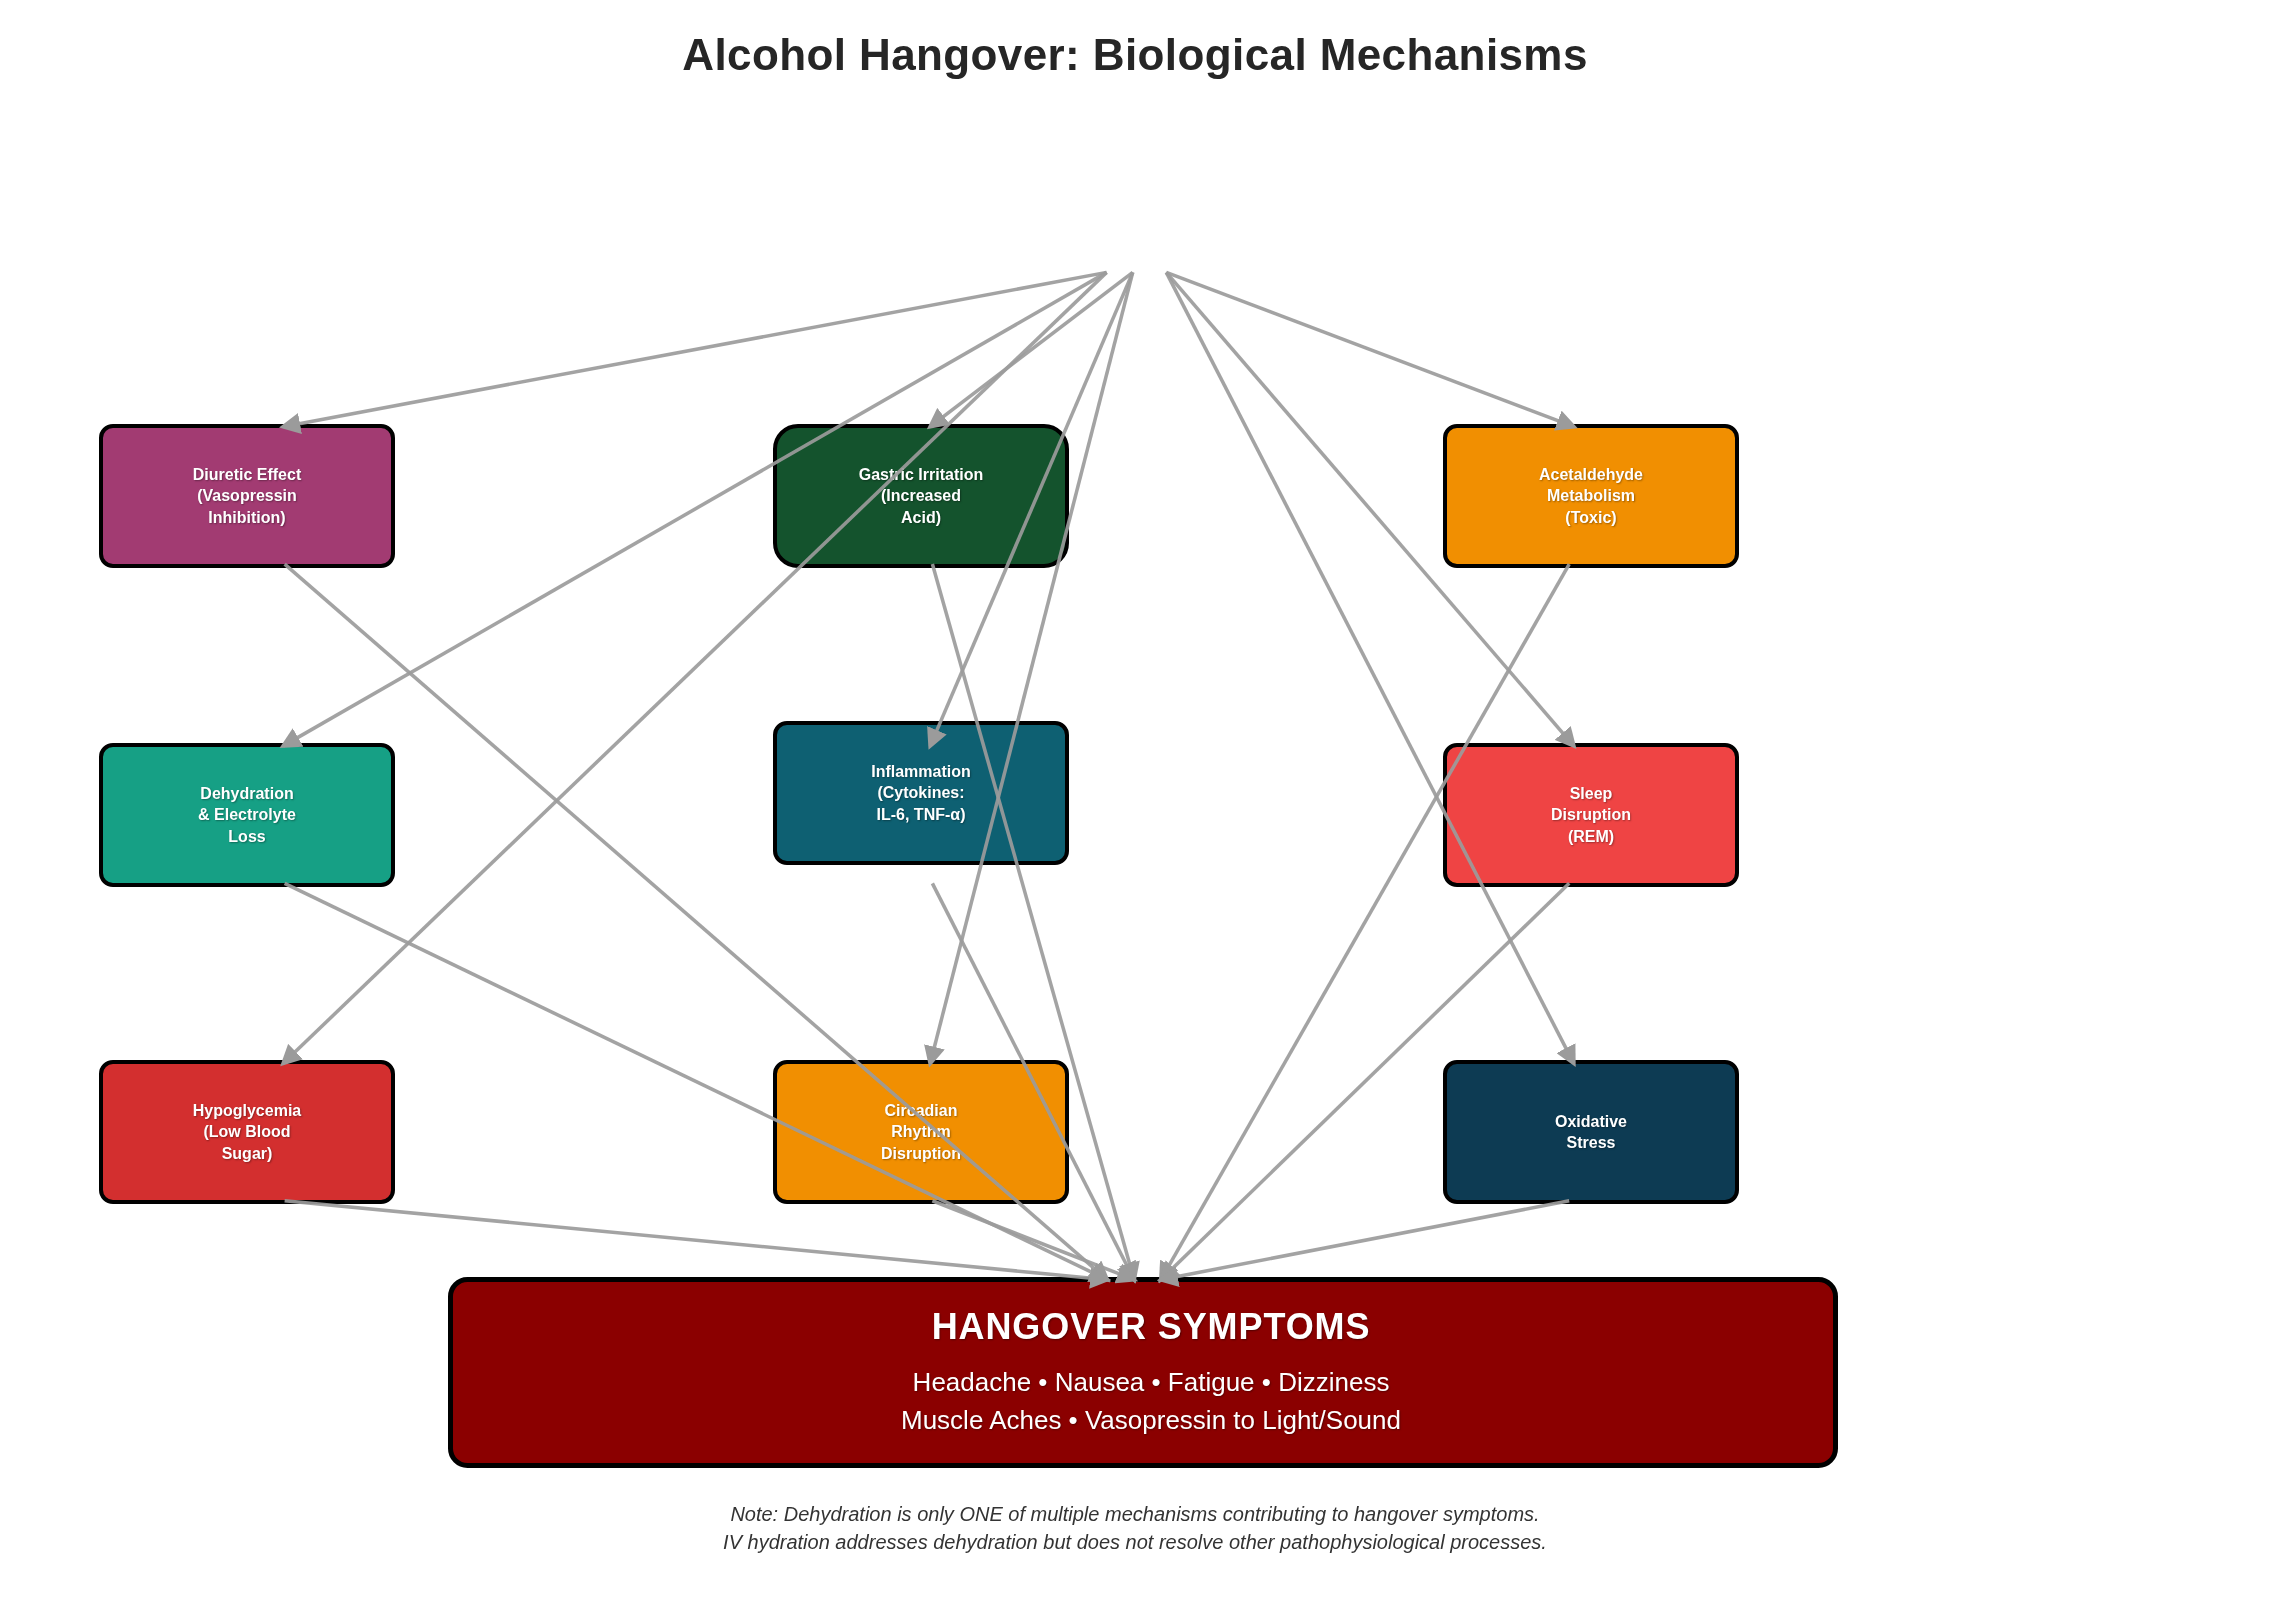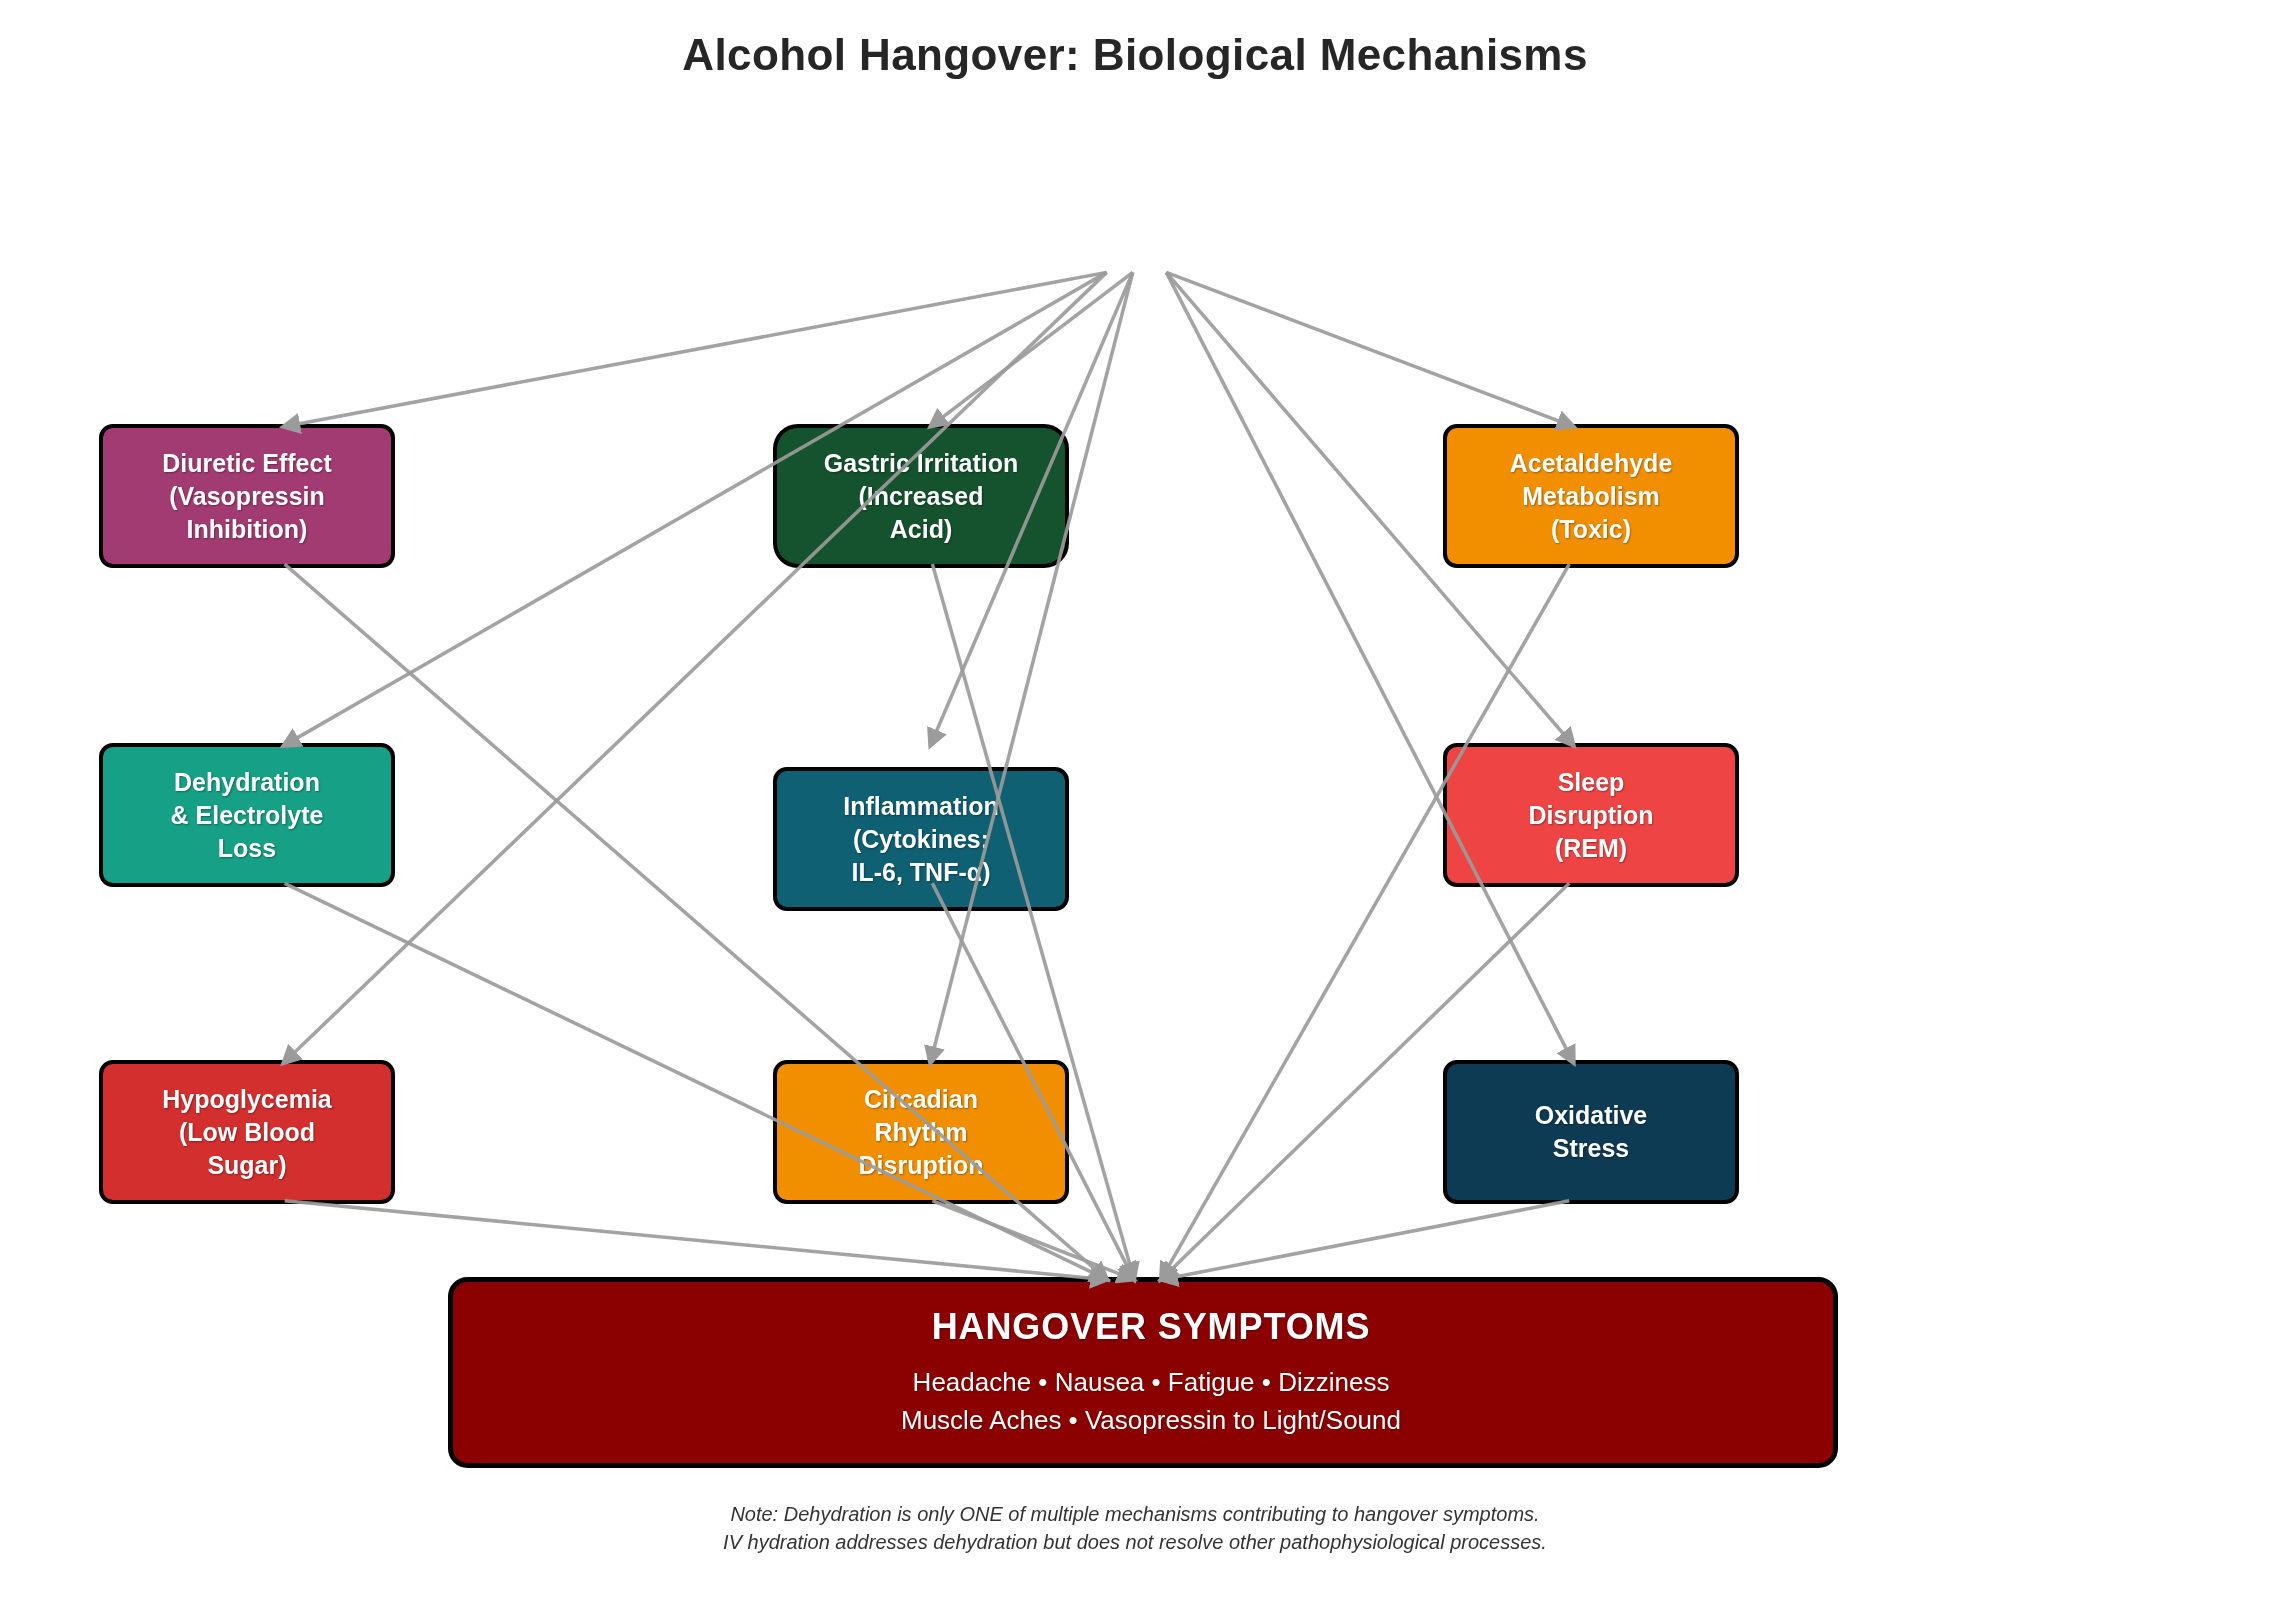--- a/index.html
+++ b/index.html
@@ -3,29 +3,29 @@
 <meta charset="utf-8">
 <style>
   html,body{margin:0;padding:0;background:#ffffff;}
   .canvas{position:relative;width:2270px;height:1623px;background:#ffffff;overflow:hidden;
           font-family:Liberation Sans, sans-serif;}
   .page-title{position:absolute;top:30px;left:0;width:100%;text-align:center;
               font-size:44px;font-weight:bold;color:#262626;letter-spacing:0.4px;}
   .node{position:absolute;box-sizing:border-box;border:4.4px solid #000000;
         display:flex;flex-direction:column;align-items:center;justify-content:center;
         border-radius:14px;color:#ffffff;text-align:center;}
-  .node .lbl{white-space:pre-line;font-weight:bold;font-size:25px;line-height:1.32;
+  .node .lbl{white-space:pre-line;font-weight:bold;font-size:16px;line-height:1.32;
              text-shadow:0.9px 0.9px 1.8px rgba(0,0,0,0.35);}
   .n-alcohol{left:785px;top:145px;width:718px;height:131px;border-radius:16px;}
   .n-alcohol .lbl{font-size:29px;}
   .n-diuretic     {left:99px;  top:424px;  width:296px; height:144px;}
   .n-gastric      {left:773px;  top:424px;  width:296px; height:144px;}
   .n-acetaldehyde {left:1443px; top:424px;  width:296px; height:144px;}
   .n-dehydration  {left:99px;  top:743px;  width:296px; height:144px;}
-  .n-inflammation {left:773px;  top:767px;  width:296px; height:144px;}
+  .n-inflammation {left:773px;  top:721px;  width:296px; height:144px;}
   .n-sleep        {left:1443px; top:743px;  width:296px; height:144px;}
   .n-hypoglycemia {left:99px;  top:1060px; width:296px; height:144px;}
   .n-circadian    {left:773px;  top:1060px; width:296px; height:144px;}
   .n-oxidative    {left:1443px; top:1060px; width:296px; height:144px;}
   .n-hangover{left:448px;top:1277px;width:1390px;height:191px;border-radius:19.5px;border-width:5.3px;padding-left:16px;}
   .hang-title{font-size:36px;font-weight:bold;letter-spacing:0.9px;margin-bottom:16px;
               text-shadow:0.9px 0.9px 1.8px rgba(0,0,0,0.4);}
   .hang-line{font-size:26px;line-height:1.45;text-shadow:0.9px 0.9px 1.8px rgba(0,0,0,0.35);}
   .note{position:absolute;top:1500px;left:0;width:100%;text-align:center;font-style:italic;
         font-size:20px;line-height:1.4;color:#333333;}

